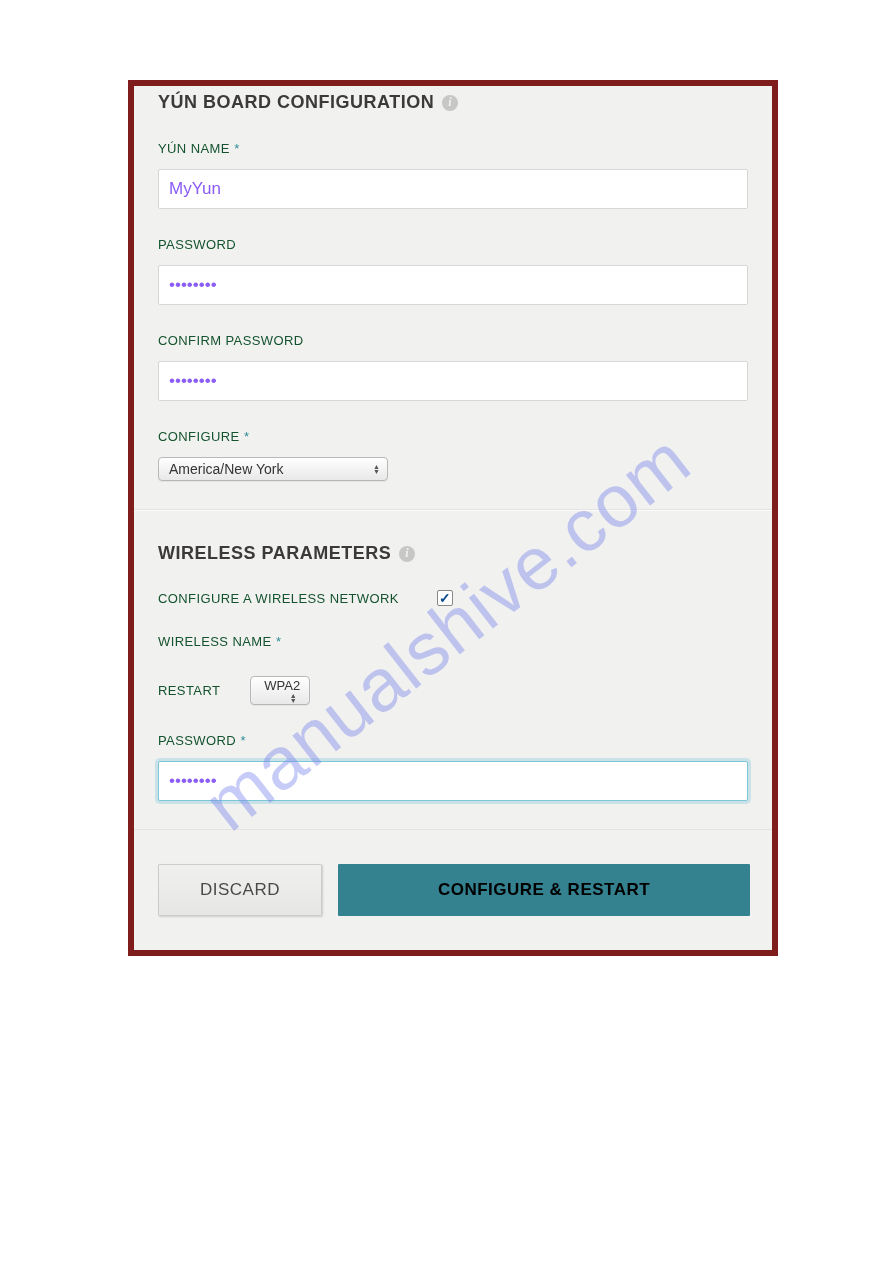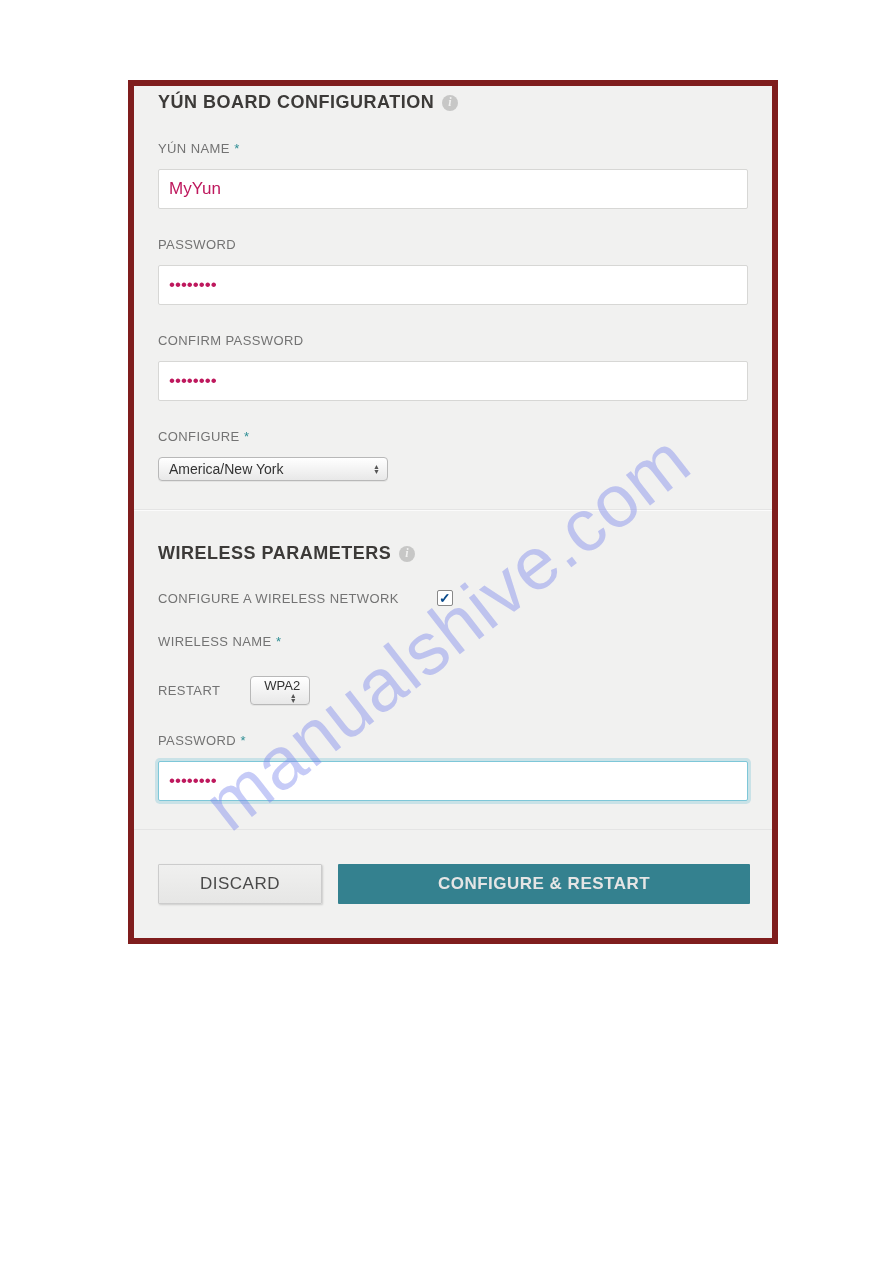--- a/index.html
+++ b/index.html
@@ -47,31 +47,31 @@
     font-weight: bold;
     font-style: italic;
     font-size: 12px;
     font-family: Georgia, serif;
     display: inline-flex;
     align-items: center; justify-content: center;
   }
   .field { margin-top: 26px; }
   .label {
     font-size: 13px;
-    color: #737373;
+    color: #14532d;
     letter-spacing: 0.4px;
   }
   .req { color: #2f8e94; }
   .text-input {
     display: block;
     width: 100%;
     margin-top: 12px;
     padding: 9px 10px;
     font-size: 17px;
-    color: #be185d;
+    color: #8b5cf6;
     background: #fff;
     border: 1px solid #d7d7d5;
     border-radius: 2px;
     font-family: inherit;
   }
   .text-input.focused {
     border: 1px solid #7ec7d8;
     box-shadow: 0 0 0 3px rgba(126,199,216,0.35);
     outline: none;
   }
@@ -103,39 +103,39 @@
     border: 1px solid #888;
     border-radius: 2px;
     background: #fff;
     display: inline-flex; align-items: center; justify-content: center;
     margin-left: 28px;
     color: #0a4b8c;
     font-size: 14px;
     font-weight: bold;
   }
   .btn {
-    height: 40px;
+    height: 52px;
     display: flex; align-items: center; justify-content: center;
     font-size: 17px;
     letter-spacing: 0.5px;
     border-radius: 1px;
     cursor: pointer;
   }
   .btn-discard {
     width: 164px;
     background: linear-gradient(#f0f0ef,#e6e6e5);
     color: #4a4a4a;
     border: 1px solid #ccc;
     box-shadow: 1px 1px 2px rgba(0,0,0,0.15);
     font-weight: 500;
   }
   .btn-primary {
     flex: 1;
     background: #34818f;
-    color: #e5e5e5;
+    color: #000000;
     font-weight: bold;
     border: none;
   }
   .watermark {
     position: absolute;
     left: 50%; top: 50%;
     transform: translate(-50%,-50%) rotate(-38deg);
     font-size: 74px;
     color: rgba(120,130,235,0.42);
     font-family: Arial, sans-serif;

